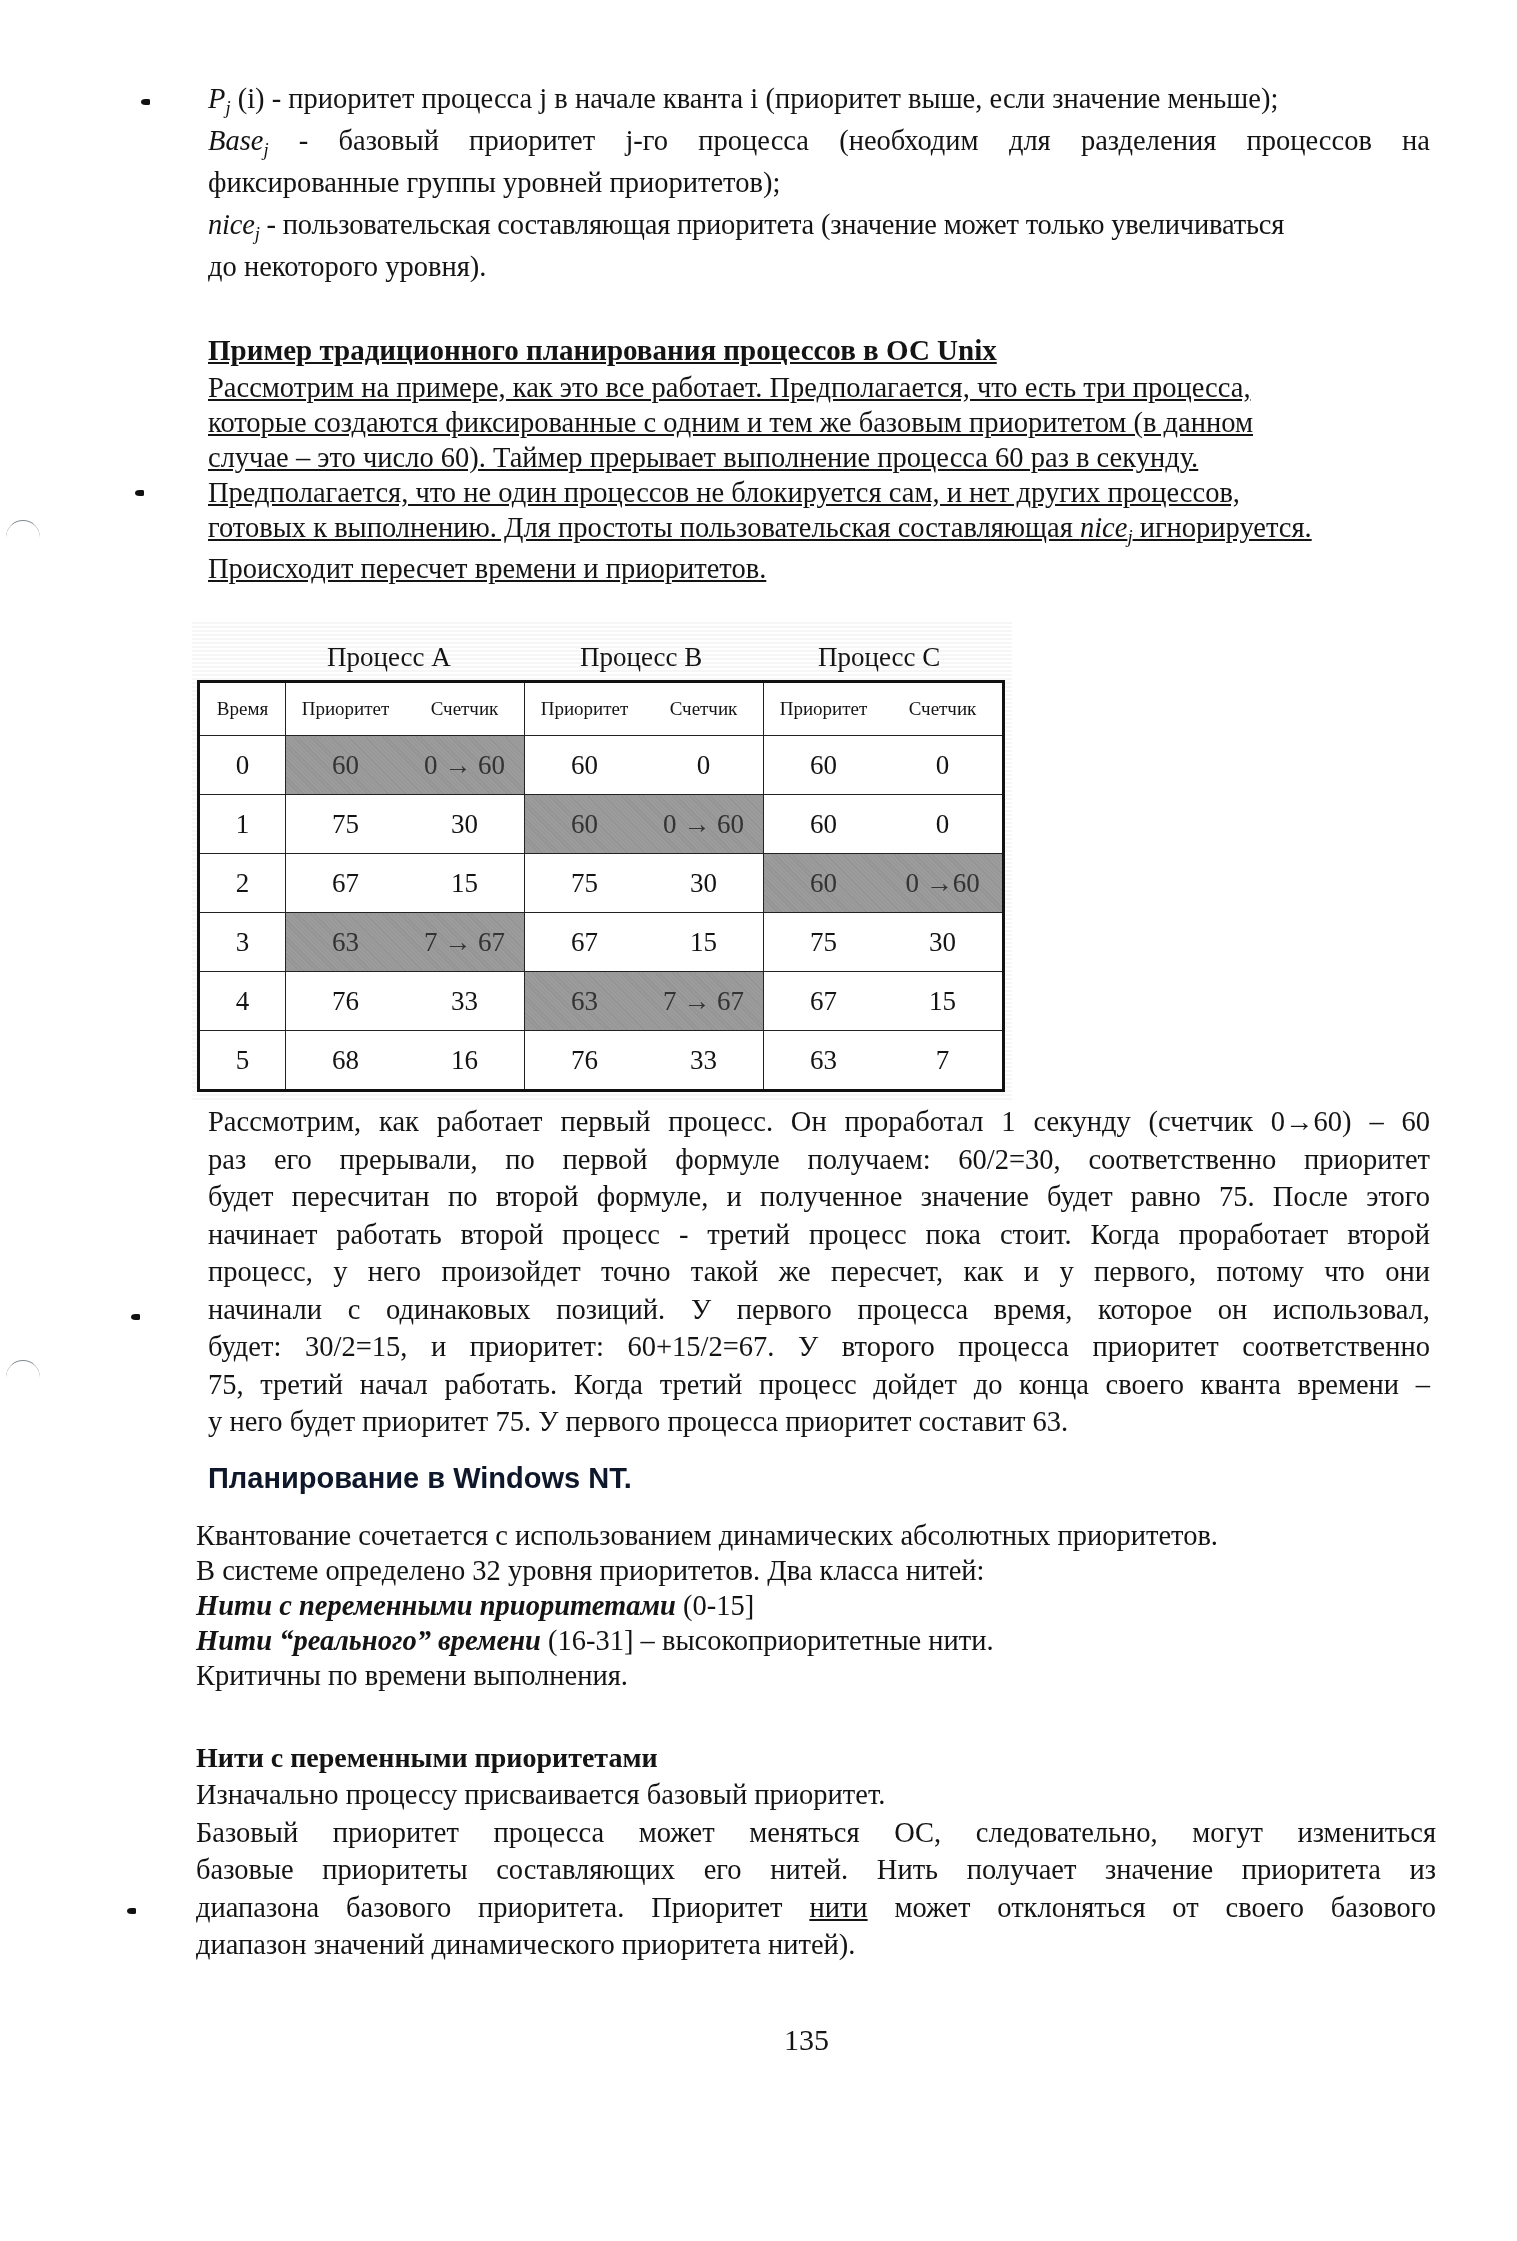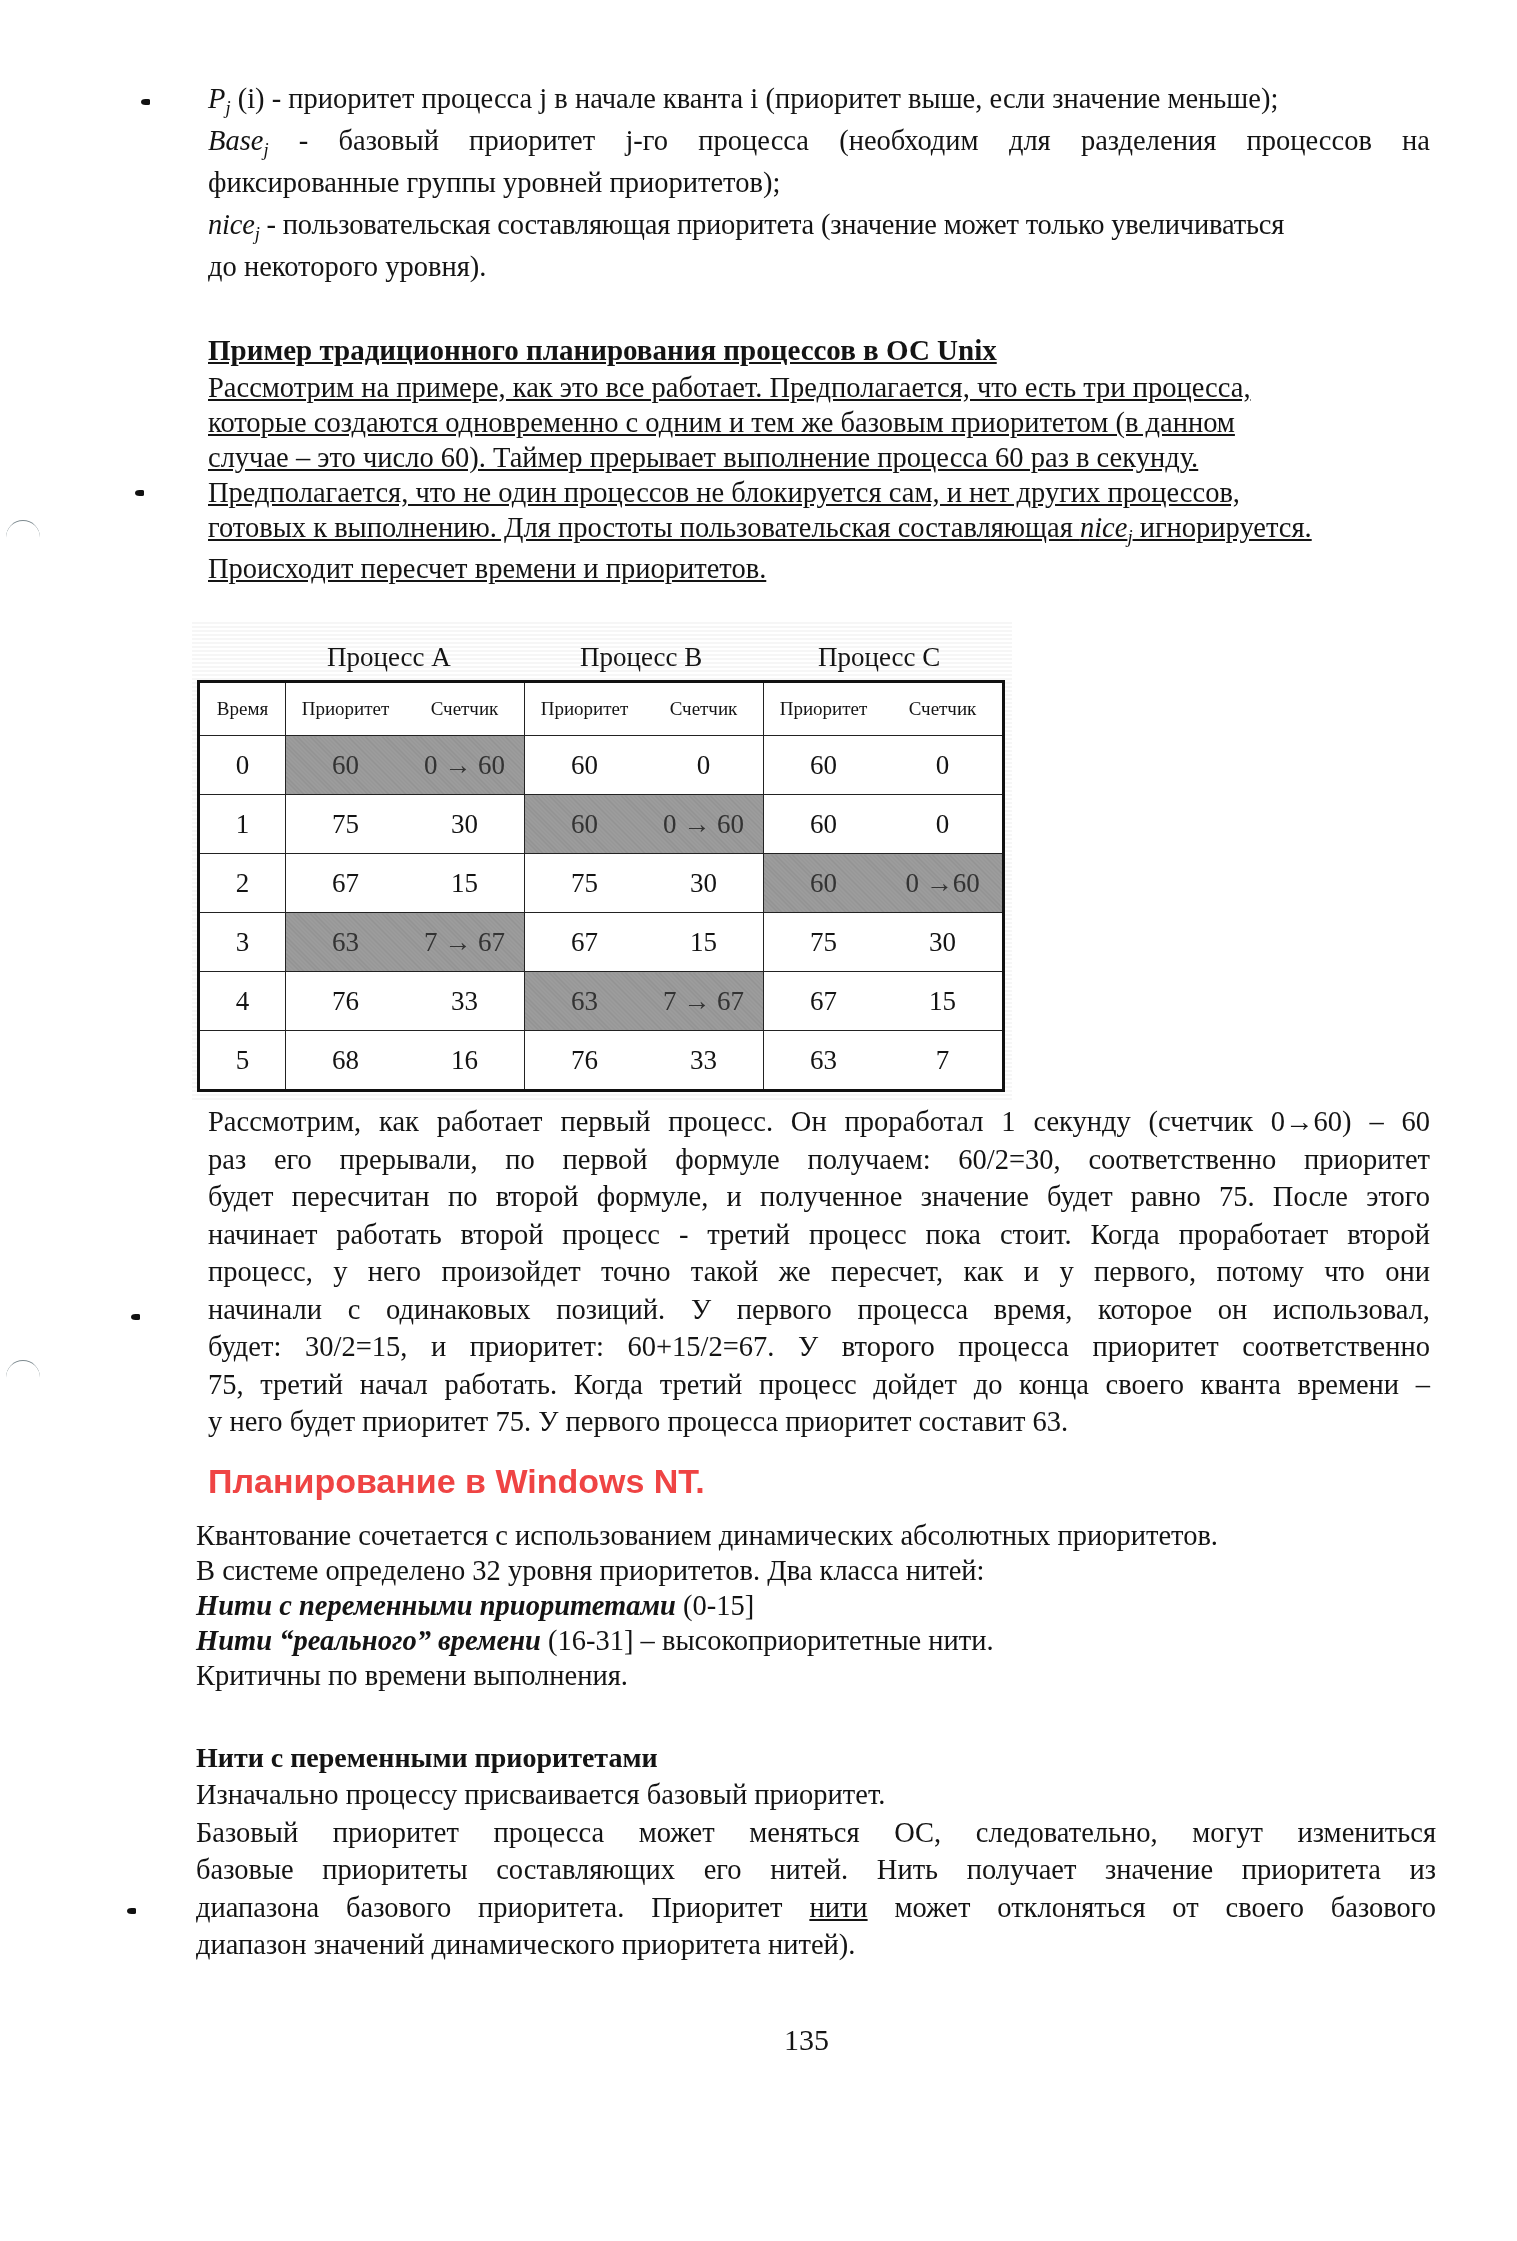--- a/index.html
+++ b/index.html
@@ -48,21 +48,21 @@
   }
   td.time { width: 85px; }
   td.grp { width: 238px; }
 
   
   #explain { left: 208px; top: 1103px; width: 1222px; }
   #explain .p { line-height: 37.5px; }
 
   
   #nt-title { left: 208px; top: 1462px; font-family: "Liberation Sans", "DejaVu Sans", sans-serif;
-    font-weight: bold; font-size: 34px; margin: 0; color: #ef4444; }
+    font-weight: bold; font-size: 29px; margin: 0; color: #0f172a; }
   #nt { left: 196px; top: 1518px; width: 1240px; }
   #nt .p { line-height: 35px; }
 
   #threads { left: 196px; top: 1740px; width: 1240px; }
   #threads h3 { font-size: 28px; font-weight: bold; margin: 0; line-height: 36px; }
   #threads .p { line-height: 37.5px; }
 
   #page-number { left: 0; width: 1517px; top: 2023px; text-align: center; font-size: 30px; padding-left: 48px; }
 
   .mark { position: absolute; width: 9px; height: 6px; background: #111; border-radius: 50% 20% 20% 50%; }
@@ -88,21 +88,21 @@
   <p class="p">фиксированные группы уровней приоритетов);</p>
   <p class="p" style="letter-spacing:-0.2px">
     <span class="i">nice</span><sub class="i">j</sub><span> - пользовательская составляющая приоритета (значение может только увеличиваться</span>
   </p>
   <p class="p">до некоторого уровня).</p>
 </div>
 
 <div id="unix" class="abs">
   <h3>Пример традиционного планирования процессов в ОС Unix</h3>
   <p class="p">Рассмотрим на примере, как это все работает. Предполагается, что есть три процесса,</p>
-  <p class="p">которые создаются одновременно с одним и  тем же базовым приоритетом (в данном</p>
+  <p class="p">которые создаются фиксированные с одним и  тем же базовым приоритетом (в данном</p>
   <p class="p">случае – это число 60). Таймер прерывает выполнение процесса 60 раз в секунду.</p>
   <p class="p">Предполагается, что не один процессов не блокируется сам, и нет других процессов,</p>
   <p class="p"><span>готовых к выполнению. Для простоты пользовательская составляющая </span><span class="i">nice</span><sub class="i">j</sub><span> игнорируется.</span></p>
   <p class="p" style="margin-top:6px">Происходит пересчет времени и приоритетов.</p>
 </div>
 
 <div id="tbl-wrap" class="abs">
   <div class="proc-head" style="left:135px">Процесс А</div>
   <div class="proc-head" style="left:388px">Процесс В</div>
   <div class="proc-head" style="left:626px">Процесс С</div>

